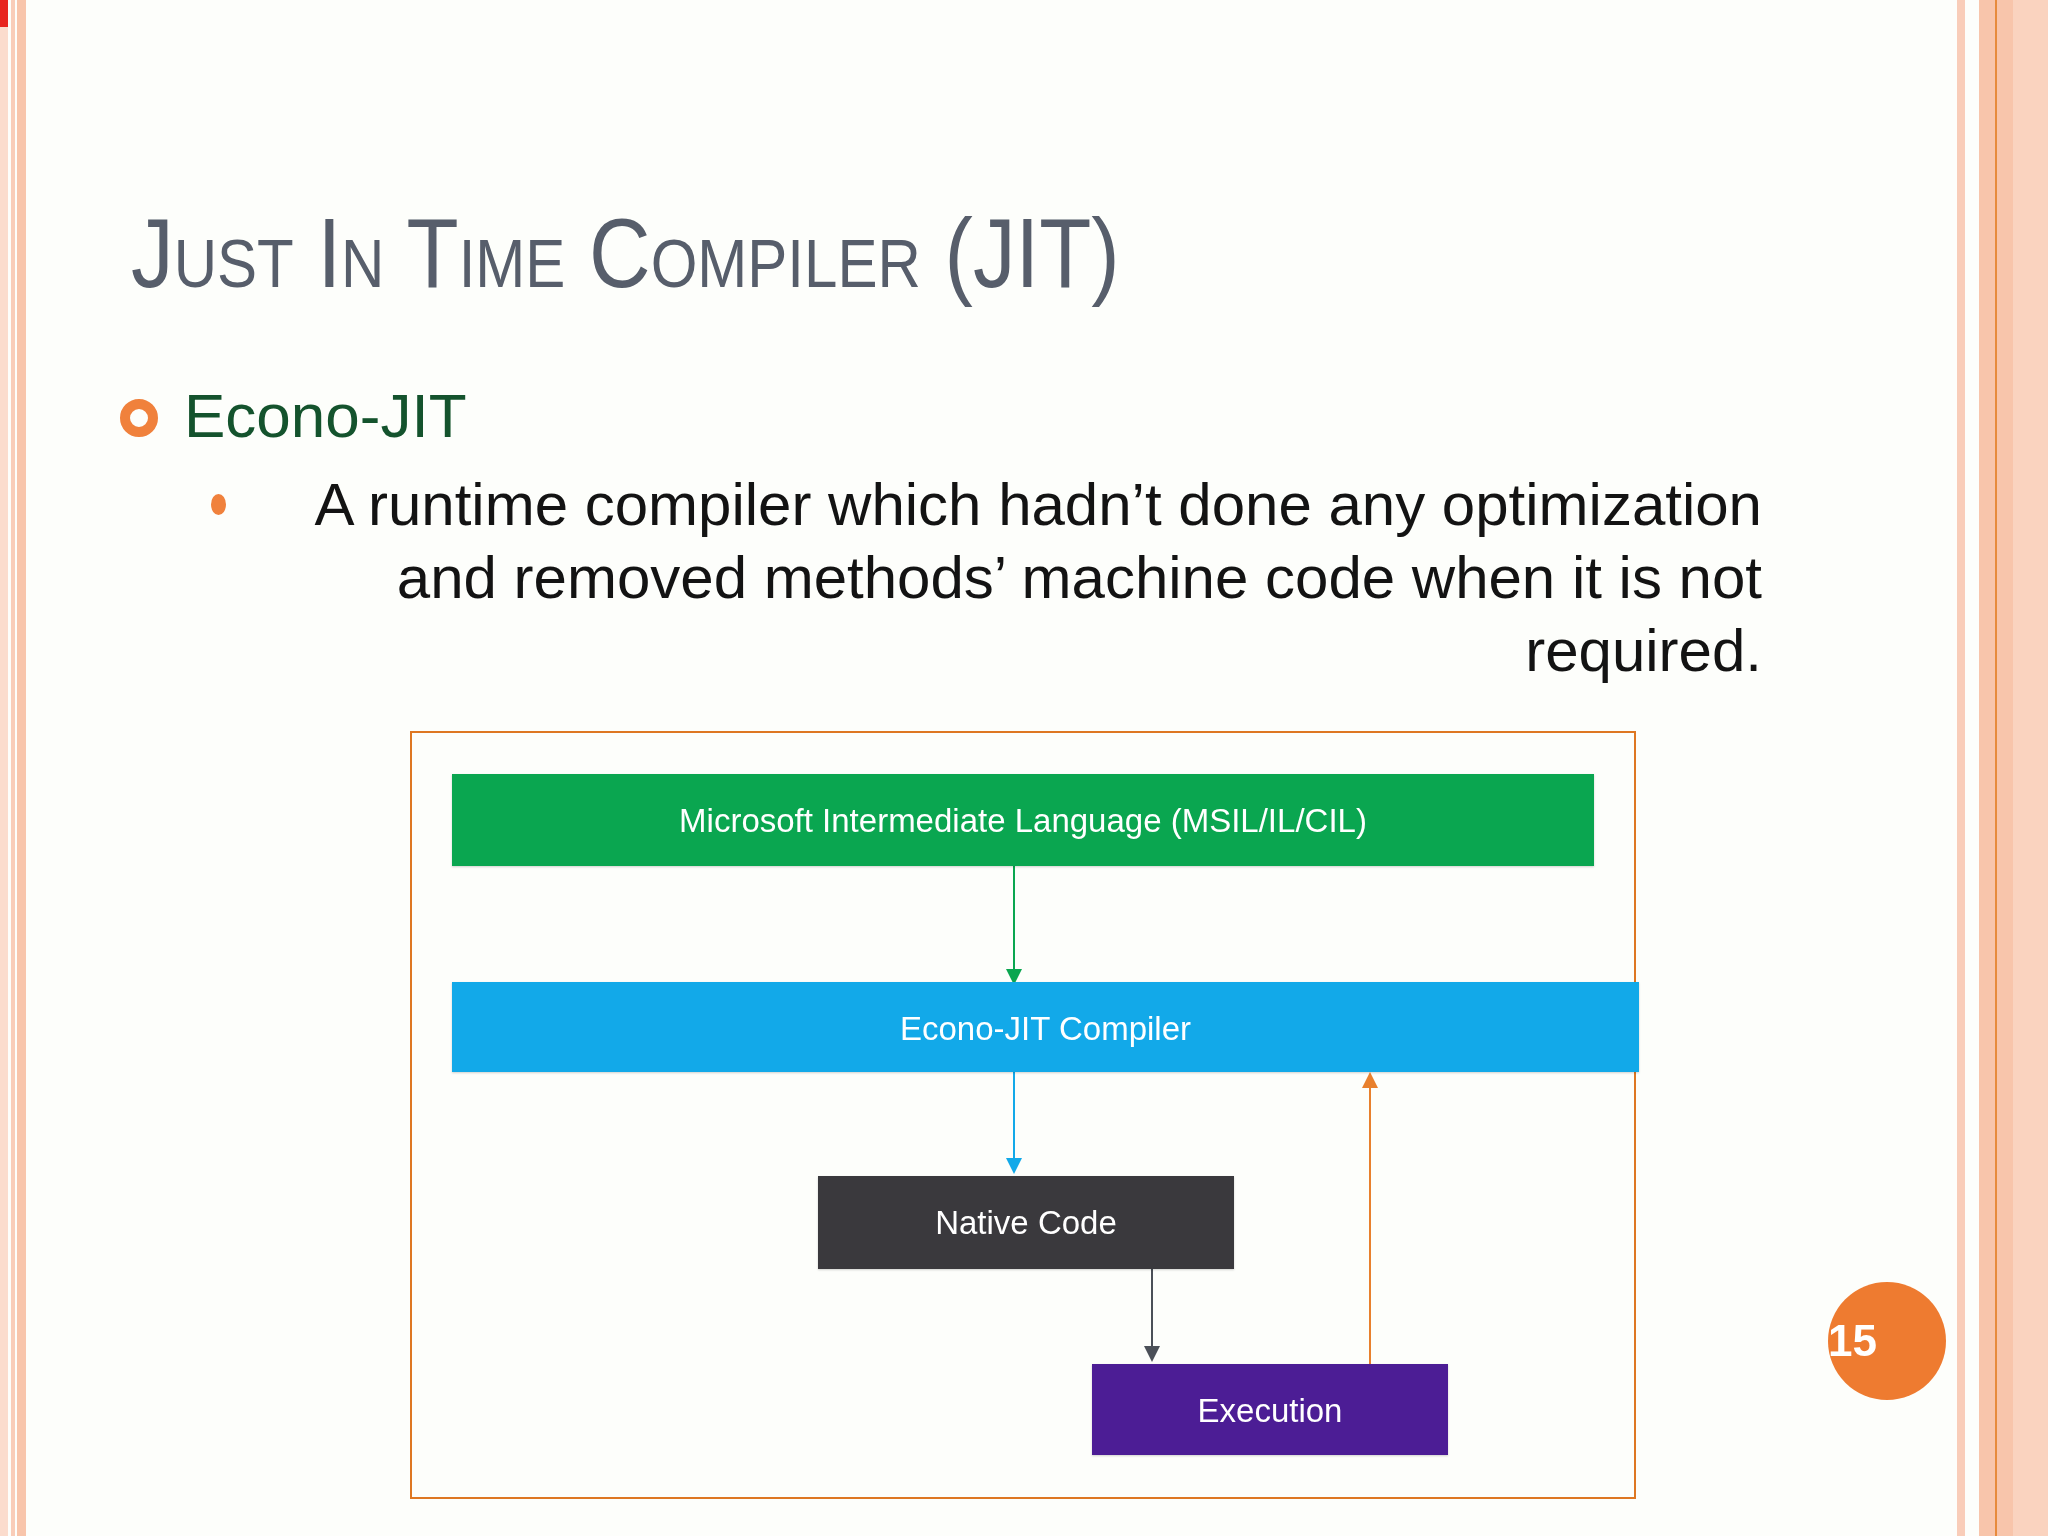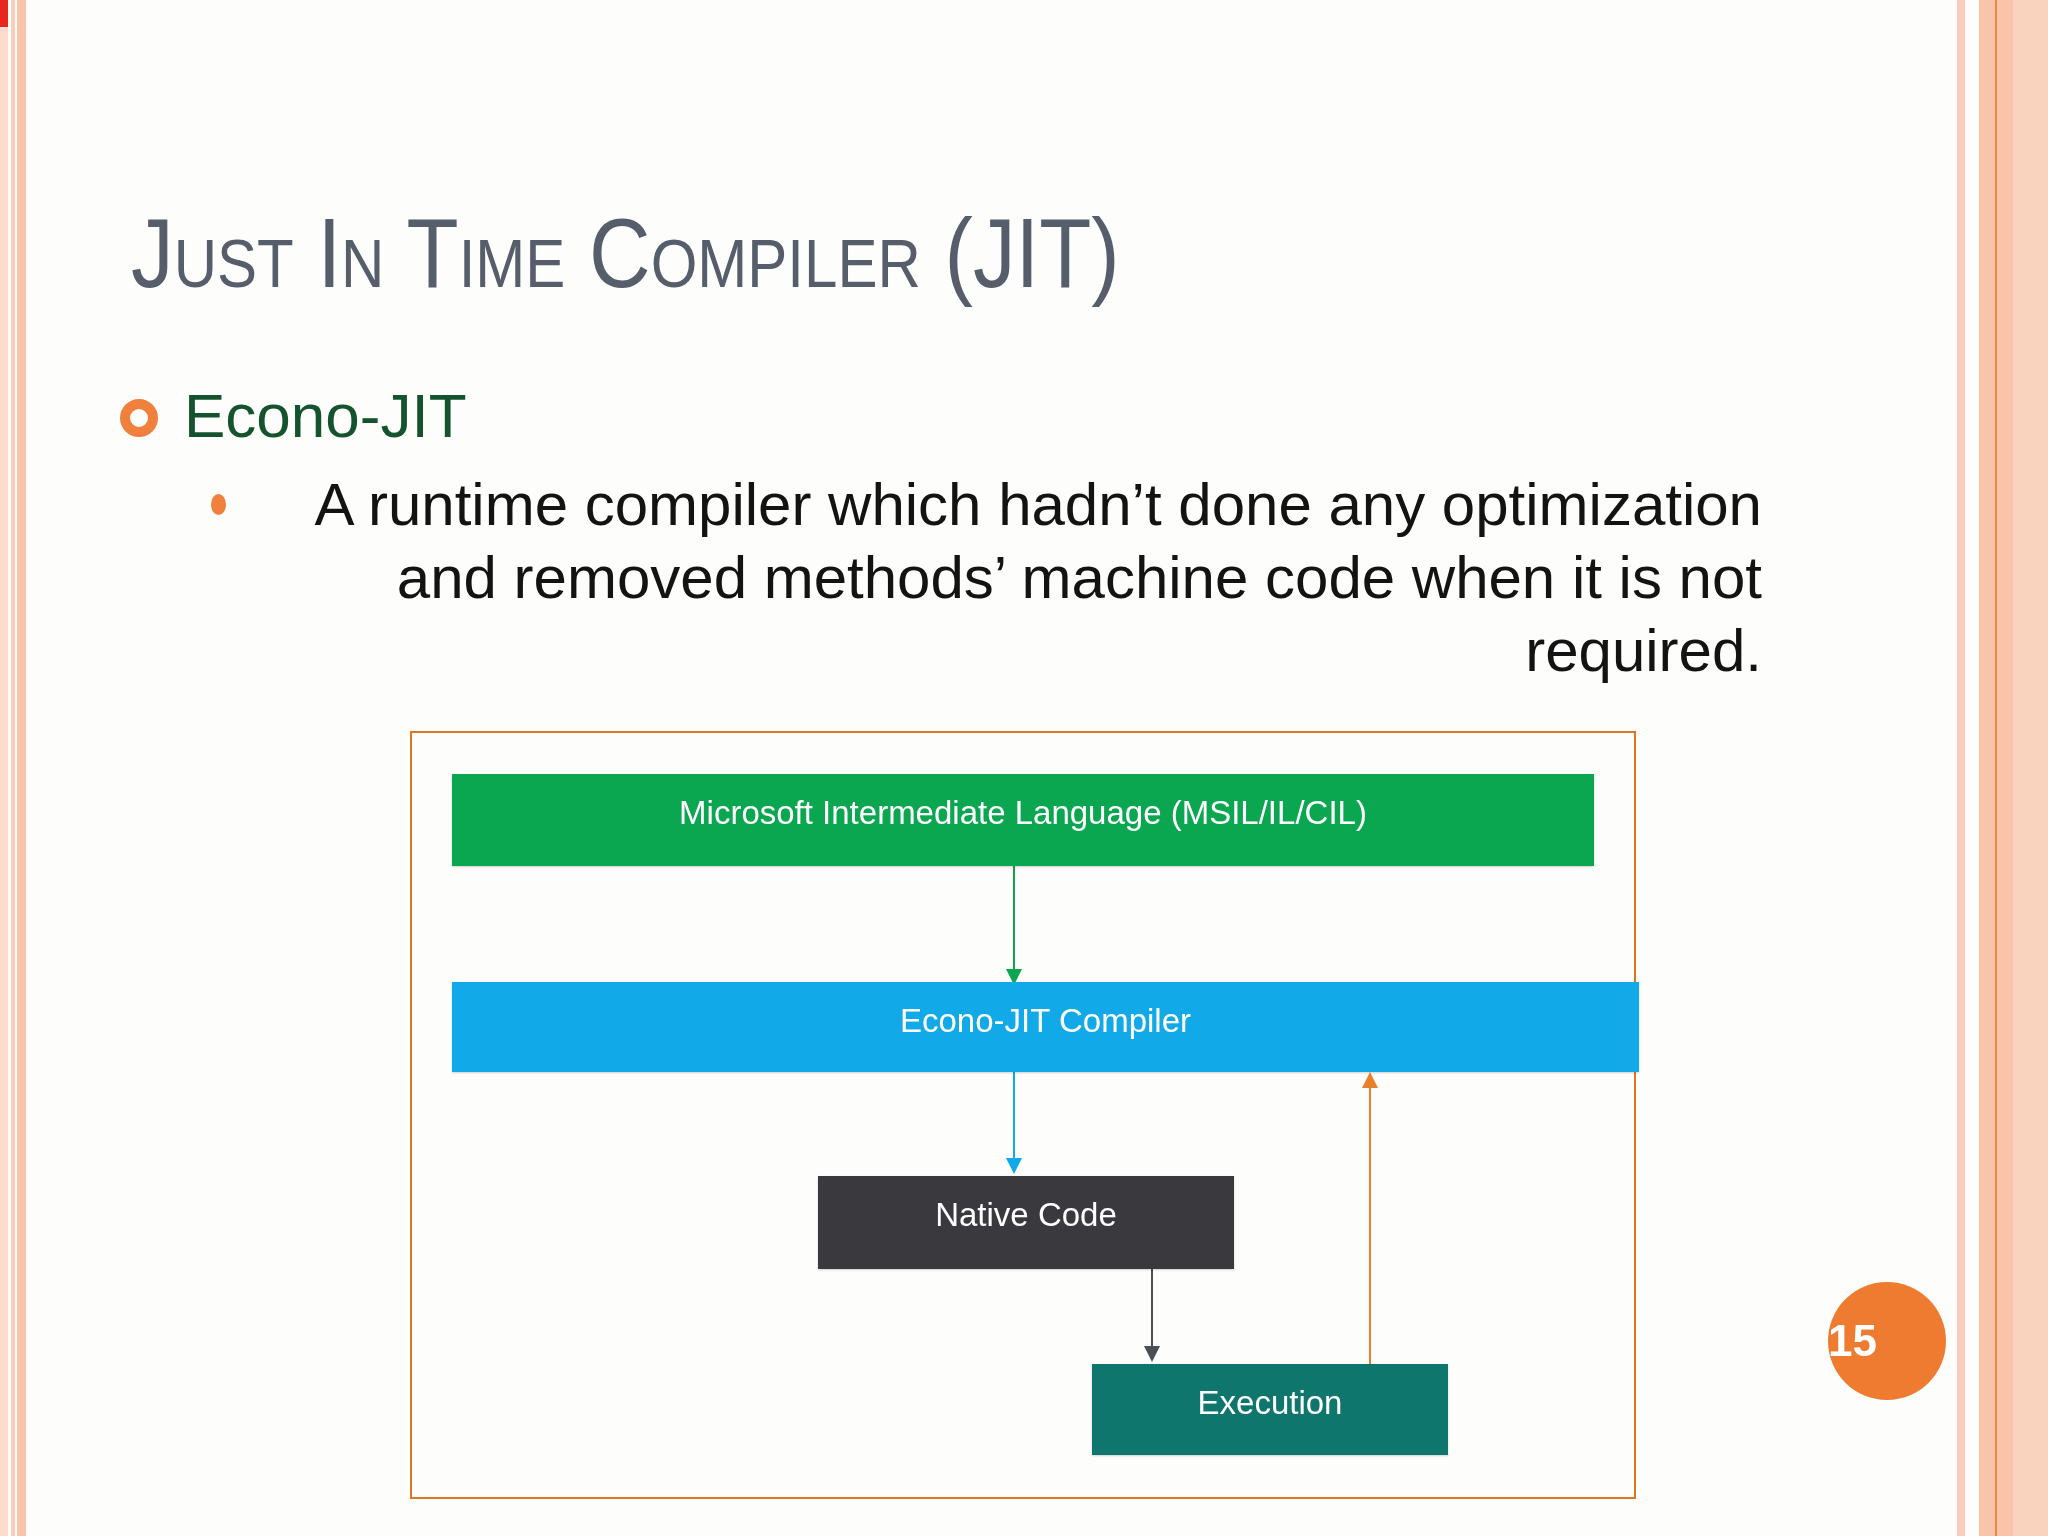--- a/index.html
+++ b/index.html
@@ -50,21 +50,21 @@
     font-size:60px;line-height:73px;color:#131313;
   }
 
   
   .diagram{
     position:absolute;left:410px;top:731px;width:1226px;height:768px;
     border:2px solid #de7722;box-sizing:border-box;
   }
   .node{
     position:absolute;display:flex;justify-content:center;align-items:flex-start;
-    padding-top:20px;box-sizing:border-box;
+    padding-top:28px;box-sizing:border-box;
     box-shadow:0 1px 2px rgba(0,0,0,0.18);
   }
   .node-label{
     color:#ffffff;font-size:33px;white-space:nowrap;
   }
   .n-msil{left:40px;top:41px;width:1142px;height:92px;}
   .n-econo{left:40px;top:249px;width:1187px;height:90px;}
   .n-native{left:406px;top:443px;width:416px;height:93px;}
   .n-exec{left:680px;top:631px;width:356px;height:91px;}
 
@@ -133,21 +133,21 @@
     </div>
 
     <div class="node n-econo" style="background-color: rgb(18, 169, 233);">
       <span class="node-label">Econo-JIT Compiler</span>
     </div>
 
     <div class="node n-native" style="background-color: rgb(58, 57, 61);">
       <span class="node-label">Native Code</span>
     </div>
 
-    <div class="node n-exec" style="background-color: #0f766e;">
+    <div class="node n-exec" style="background-color: #4c1d95;">
       <span class="node-label">Execution</span>
     </div>
   </div>
 
   <div class="page-badge" style="background-color: rgb(238, 123, 48);">
     <span>15</span>
   </div>
 
 </div>
 

